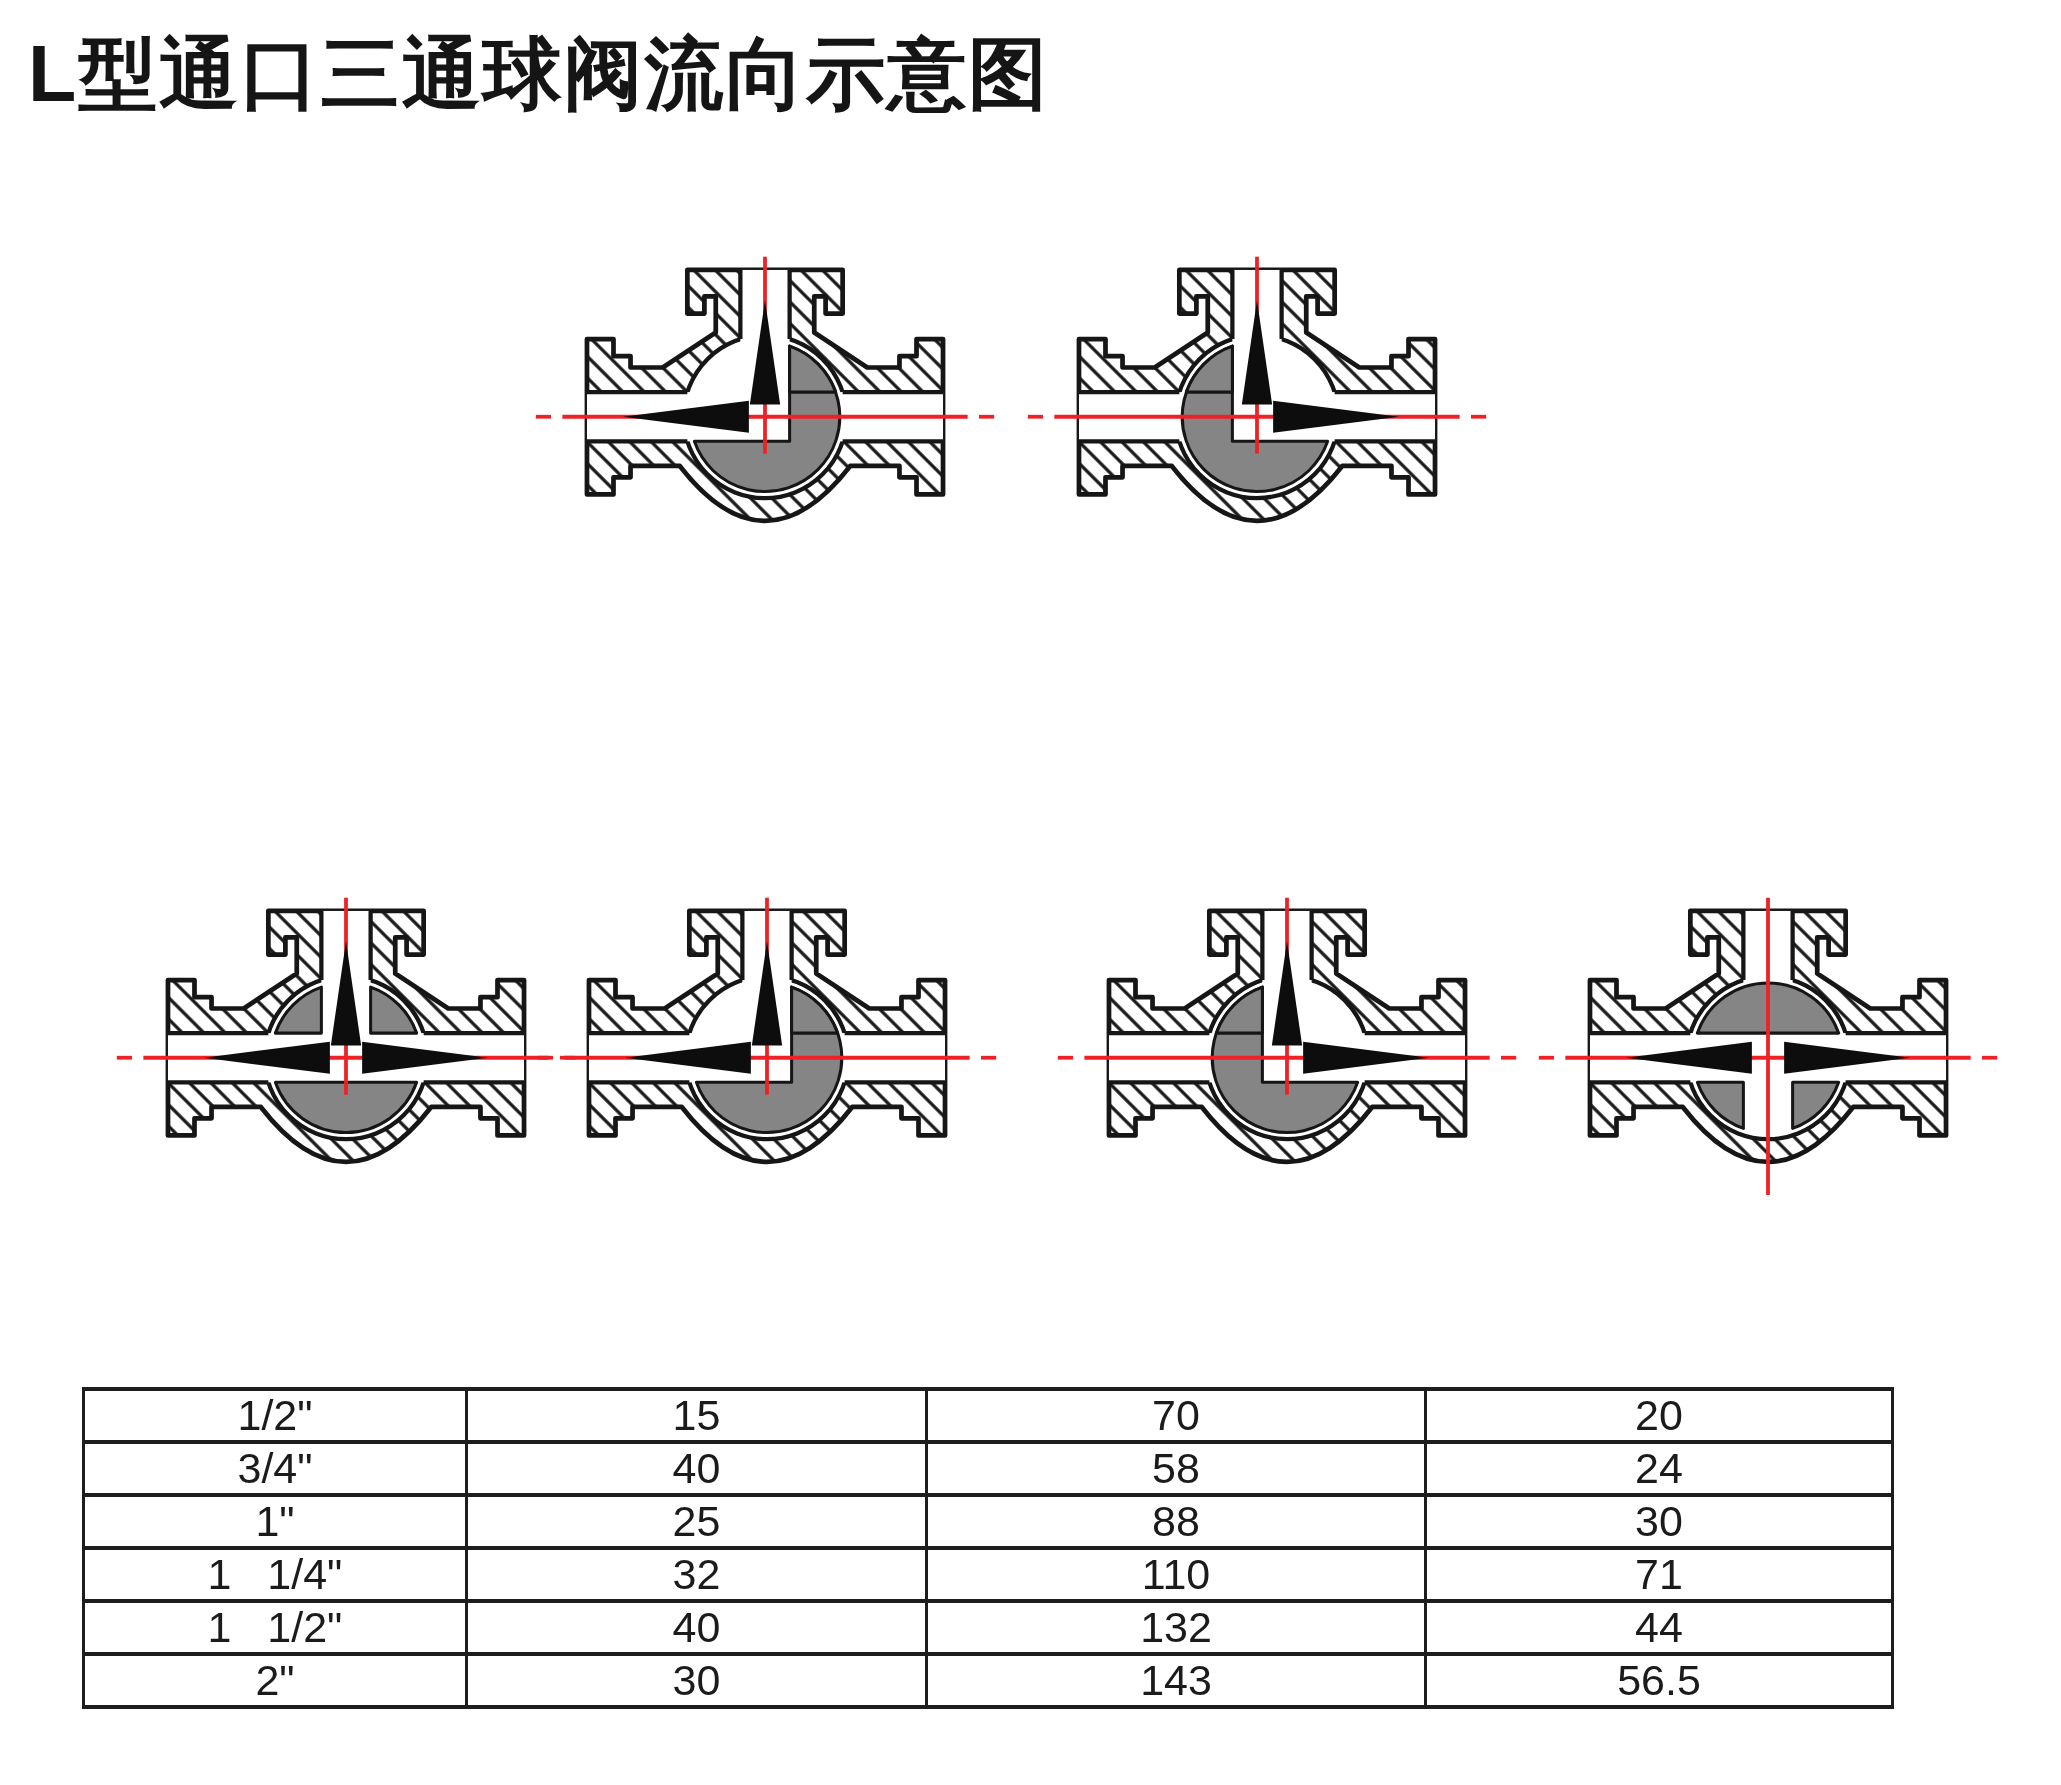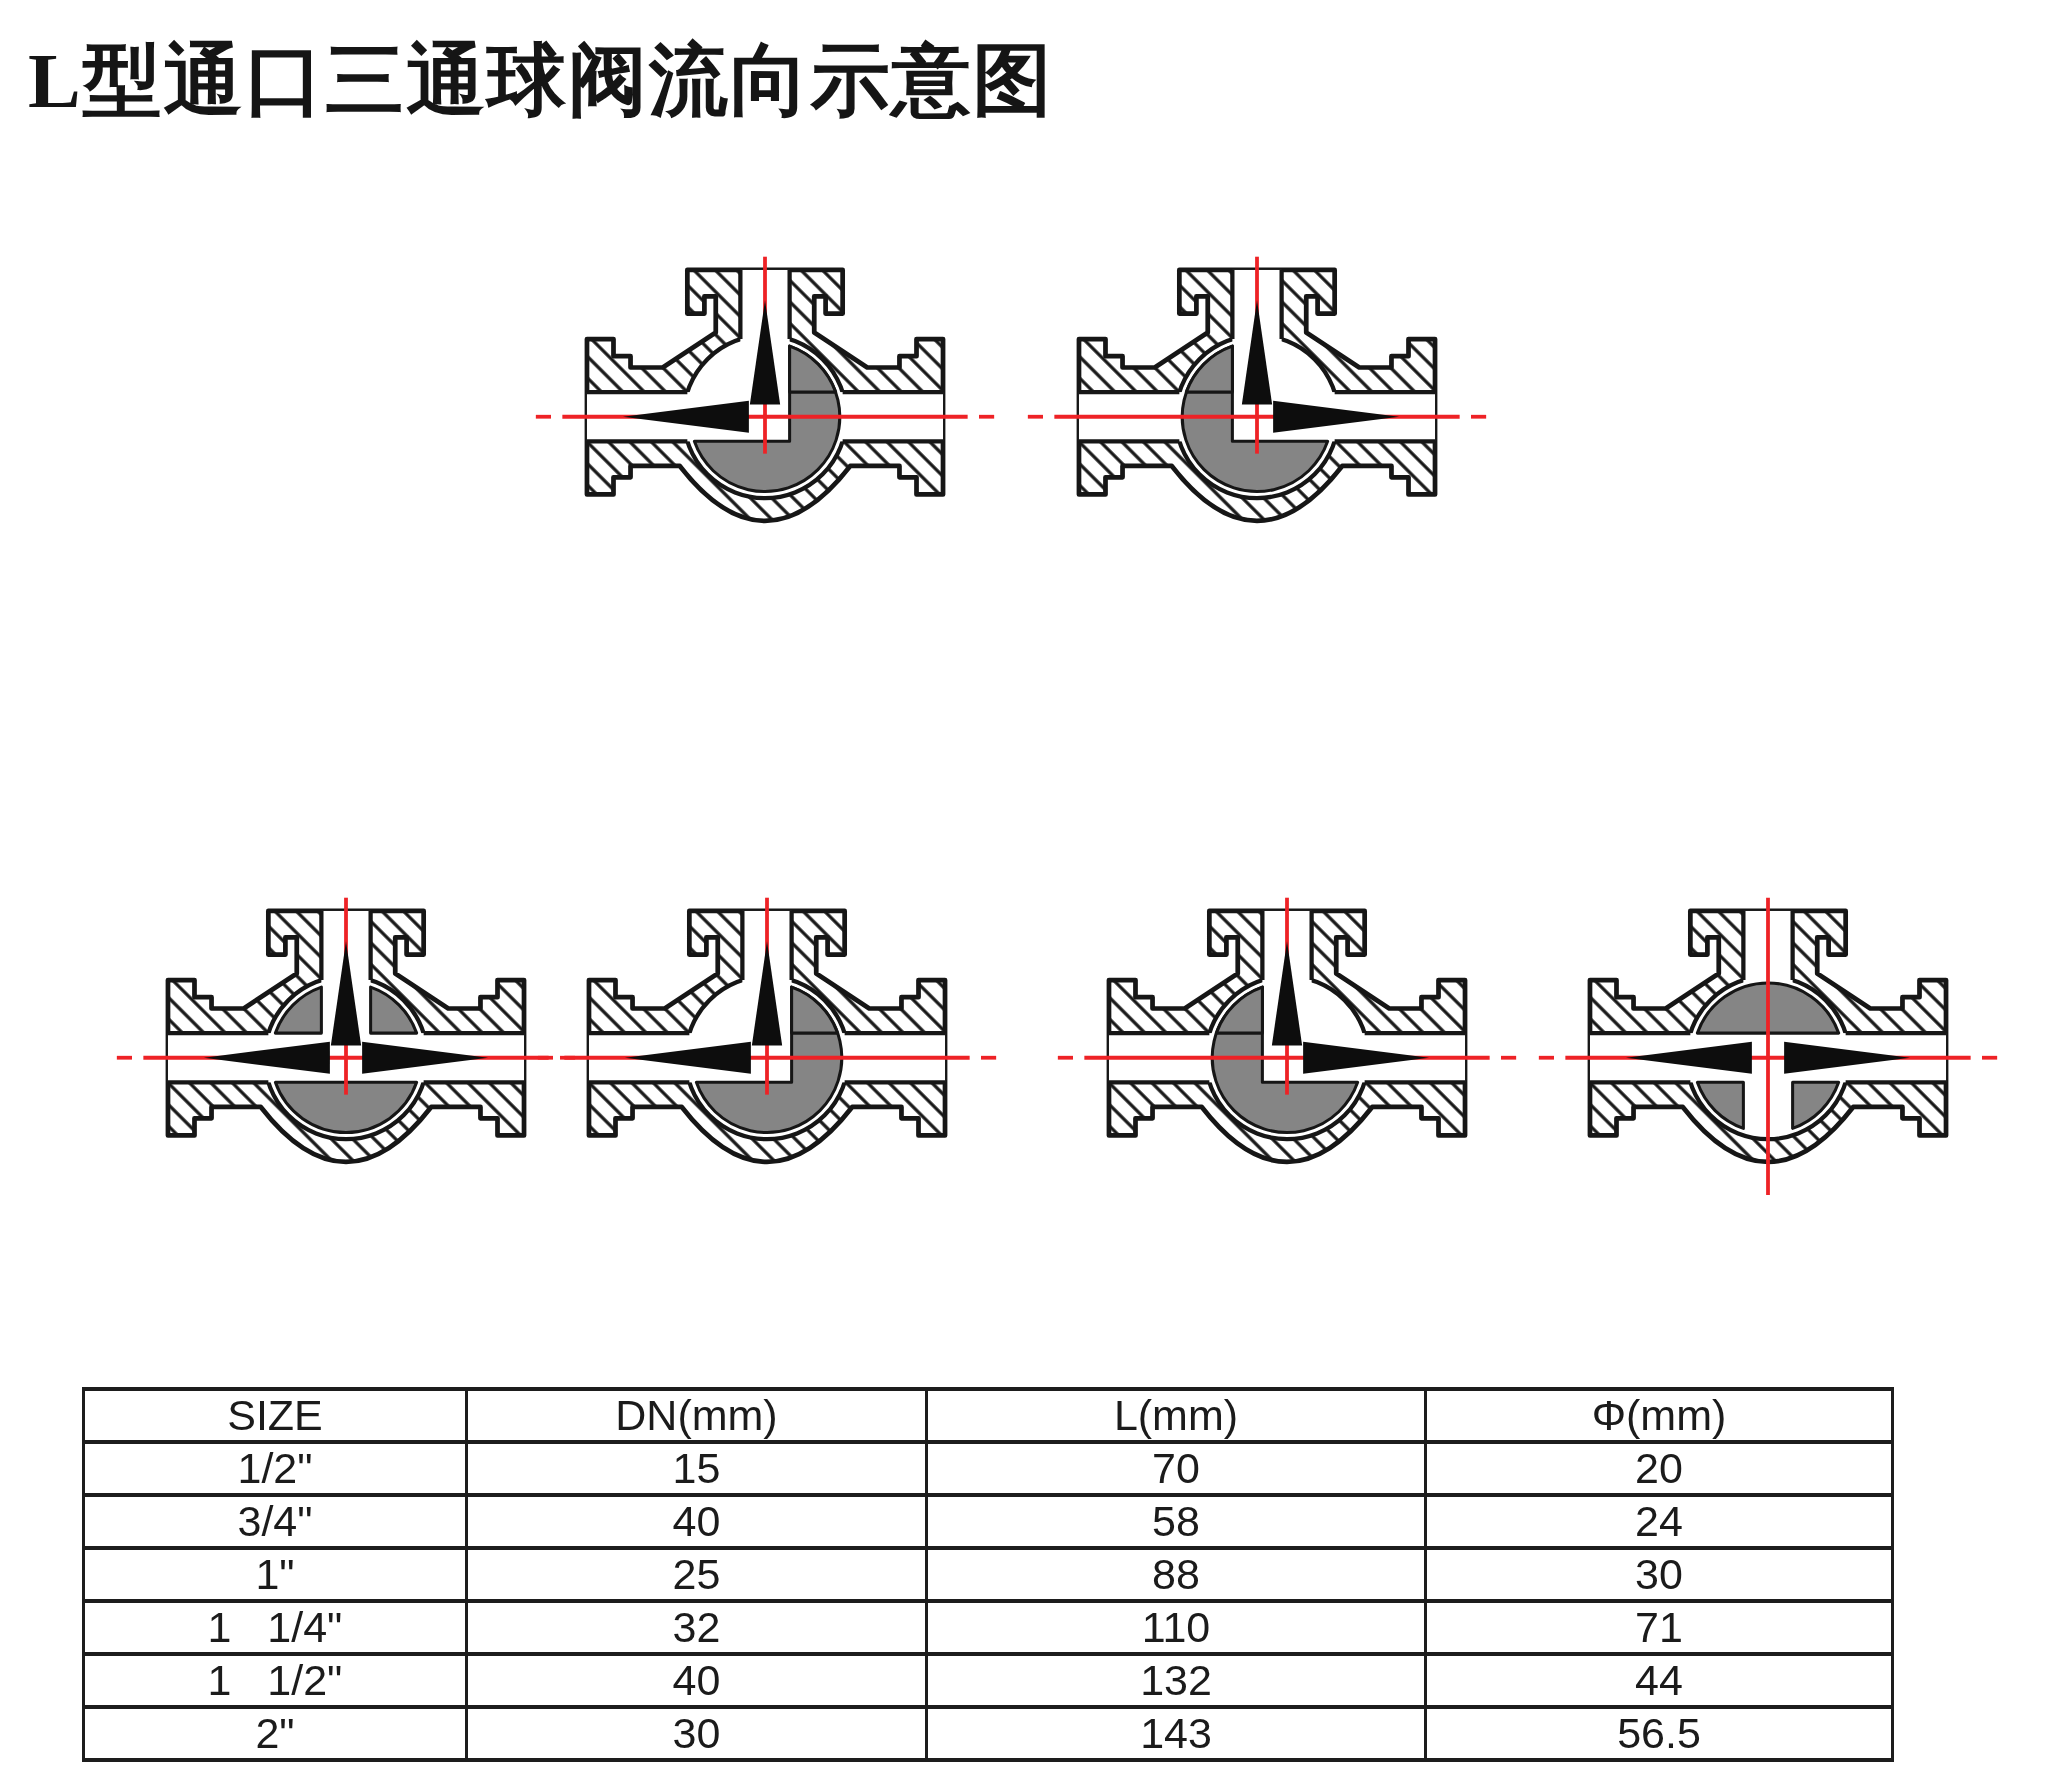--- a/index.html
+++ b/index.html
@@ -12,21 +12,21 @@
   }
   .doc-title{
     position:absolute;
     left:28px;
     font-size:79px;
     font-weight:700;
     color:#151515;
     letter-spacing:1.9px;
     white-space:nowrap;
   }
-  #title-l{top:28px;font-family:Liberation Serif, serif;}
+  #title-l{top:22px;}
   #title-t{top:659px;}
   .valve{position:absolute;width:464px;height:322px;}
   .valve svg{display:block;width:100%;height:100%;overflow:visible;}
   table.size-table{
     position:absolute;
     left:82px;top:1387px;
     width:1808px;
     border-collapse:collapse;
     table-layout:fixed;
   }
@@ -211,26 +211,20 @@
 
   <table class="size-table">
     <colgroup>
       <col style="width:383px">
         <col style="width:460px">
       <col style="width:499px">
         <col style="width:467px">
     </colgroup>
     <tbody id="size-table-body">
         <tr>
-          <td>SIZE</td>
-          <td>DN(mm)</td>
-          <td>L(mm)</td>
-          <td>Φ(mm)</td>
-        </tr>
-        <tr>
           <td>1/2"</td>
           <td>15</td>
           <td>70</td>
           <td>20</td>
         </tr>
         <tr>
           <td>3/4"</td>
           <td>40</td>
           <td>58</td>
           <td>24</td>

